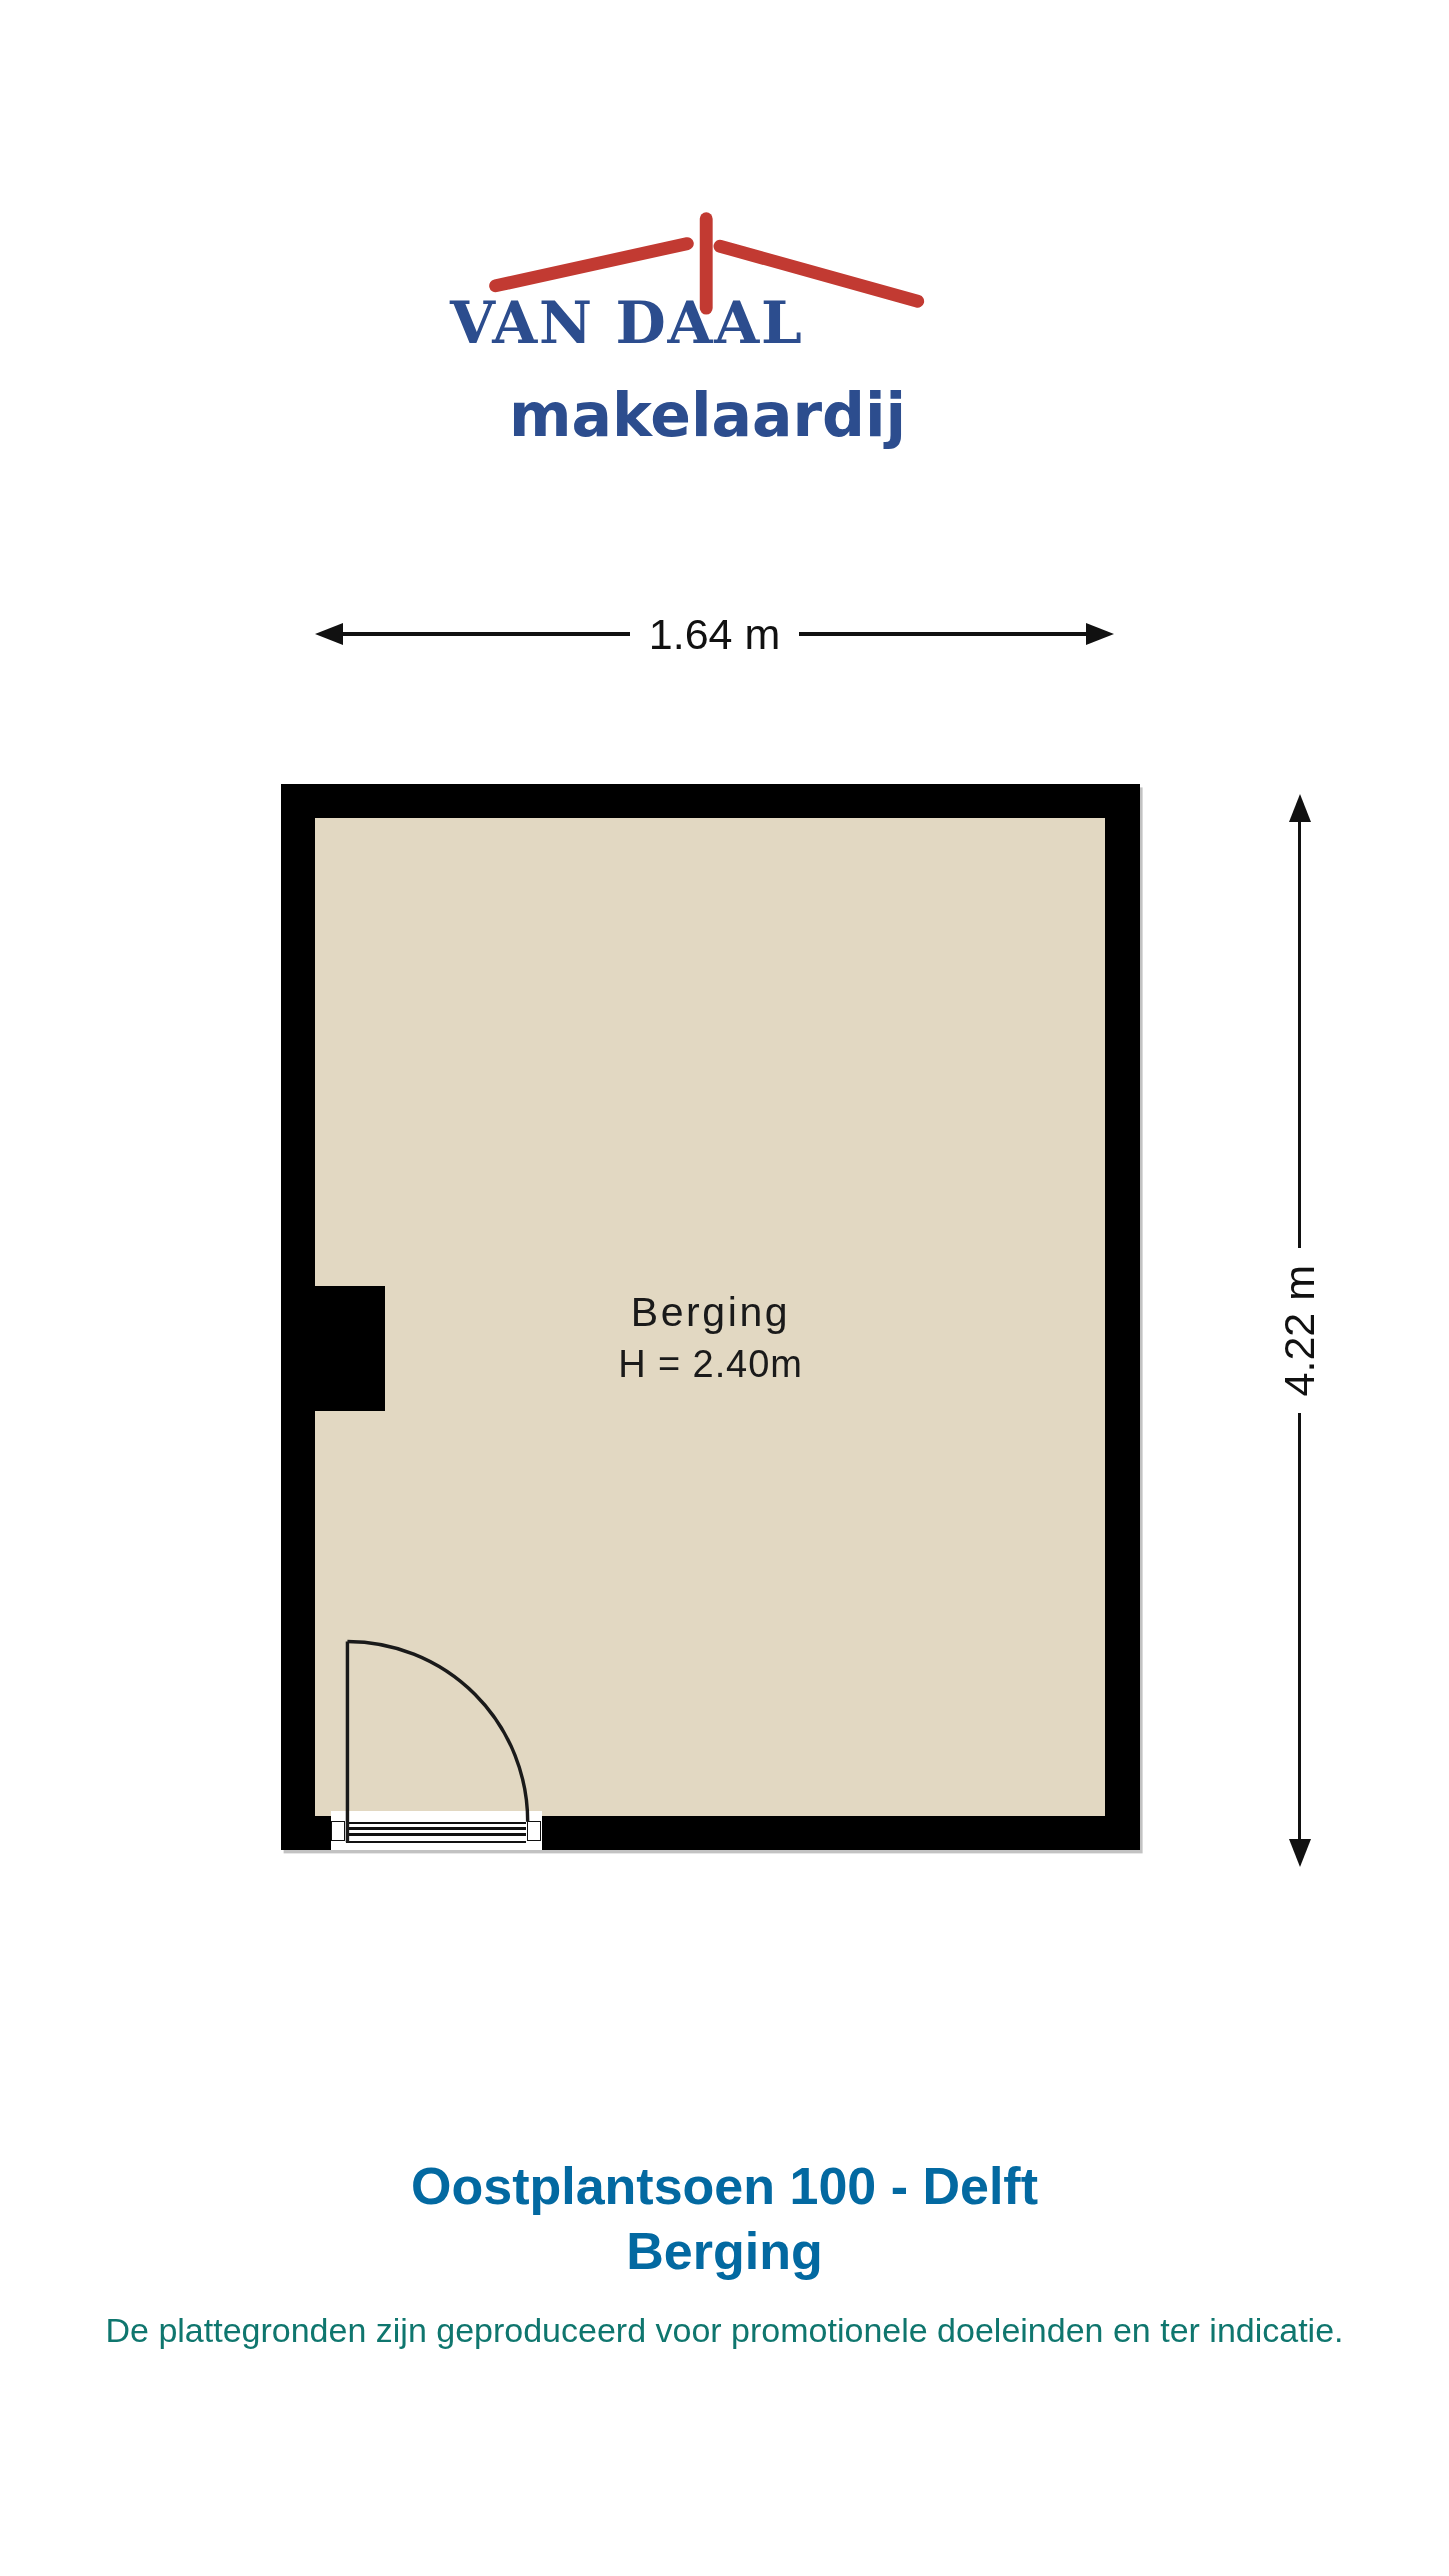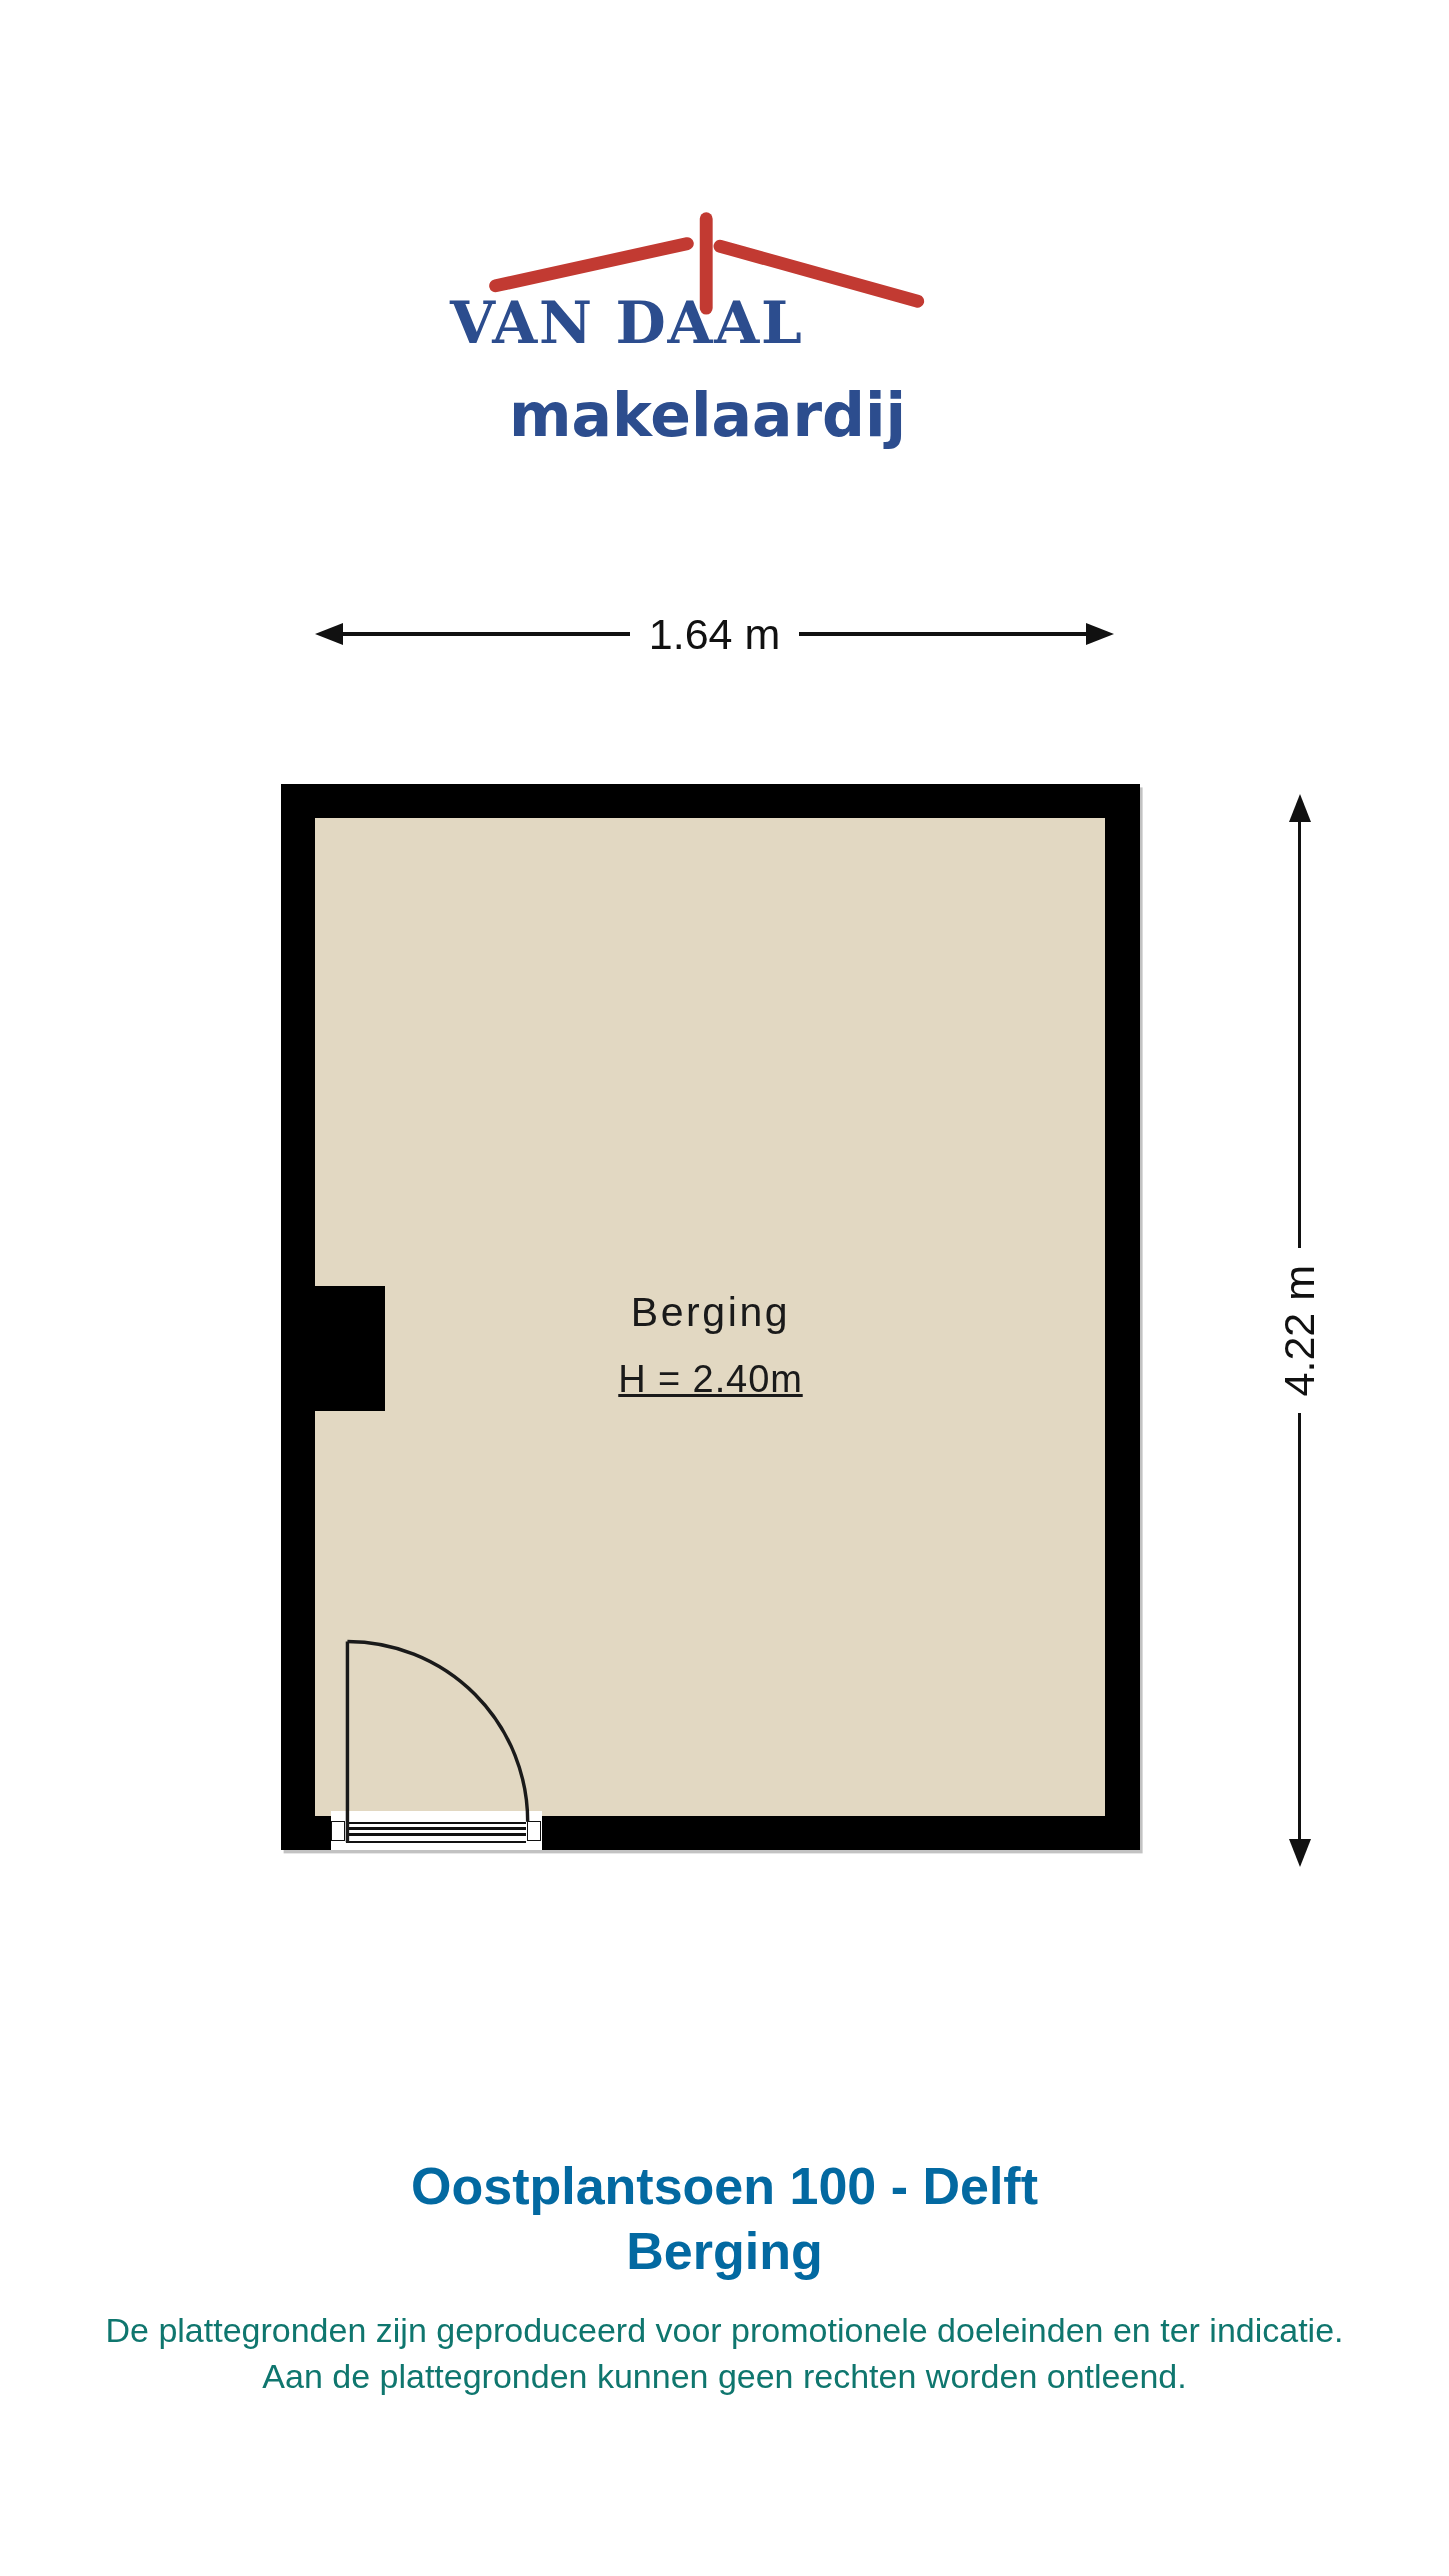--- a/index.html
+++ b/index.html
@@ -49,21 +49,21 @@
   #threshold{left:65px;top:1038px;width:180px;height:20.6px;background:#ffffff;
     border-top:2.6px solid #111;border-bottom:2.6px solid #111;box-sizing:border-box;}
   .threshold-line{height:2.6px;background:#111;}
   #threshold .threshold-line:nth-child(1){margin-top:3.4px;}
   #threshold .threshold-line:nth-child(2){margin-top:3.4px;}
 
   #door-svg{left:0;top:0;width:859px;height:1066px;}
 
   #room-label-block{left:0;top:508px;width:859px;text-align:center;color:#1a1a1a;}
   #room-name{font-size:41px;letter-spacing:2.6px;line-height:1;}
-  #room-height{font-size:38px;letter-spacing:0.9px;line-height:1;margin-top:27px;text-decoration:underline;}
+  #room-height{font-size:38px;letter-spacing:0.9px;line-height:1;margin-top:12px;}
 
   
   #footer-title-block{left:0;top:2154px;width:1449px;text-align:center;color:#0369a1;}
   .footer-title-line{font-size:52px;font-weight:bold;line-height:1.25;}
   #disclaimer-block{left:0;top:2308px;width:1449px;text-align:center;color:#0f766e;}
   .disclaimer-line{font-size:34px;line-height:1.35;}
 </style>
 </head>
 <body>
 
@@ -117,17 +117,16 @@
     <div class="vline"></div>
     <div class="arrow-down"></div>
   </div>
 
   <div class="abs" id="footer-title-block">
     <div class="footer-title-line">Oostplantsoen 100 - Delft</div>
     <div class="footer-title-line">Berging</div>
   </div>
   <div class="abs" id="disclaimer-block">
     <div class="disclaimer-line">De plattegronden zijn geproduceerd voor promotionele doeleinden en ter indicatie.</div>
-    <div class="disclaimer-line">Aan de plattegronden kunnen geen rechten worden ontleend.</div>
   </div>
 
 </div>
 
 
 </body></html>

